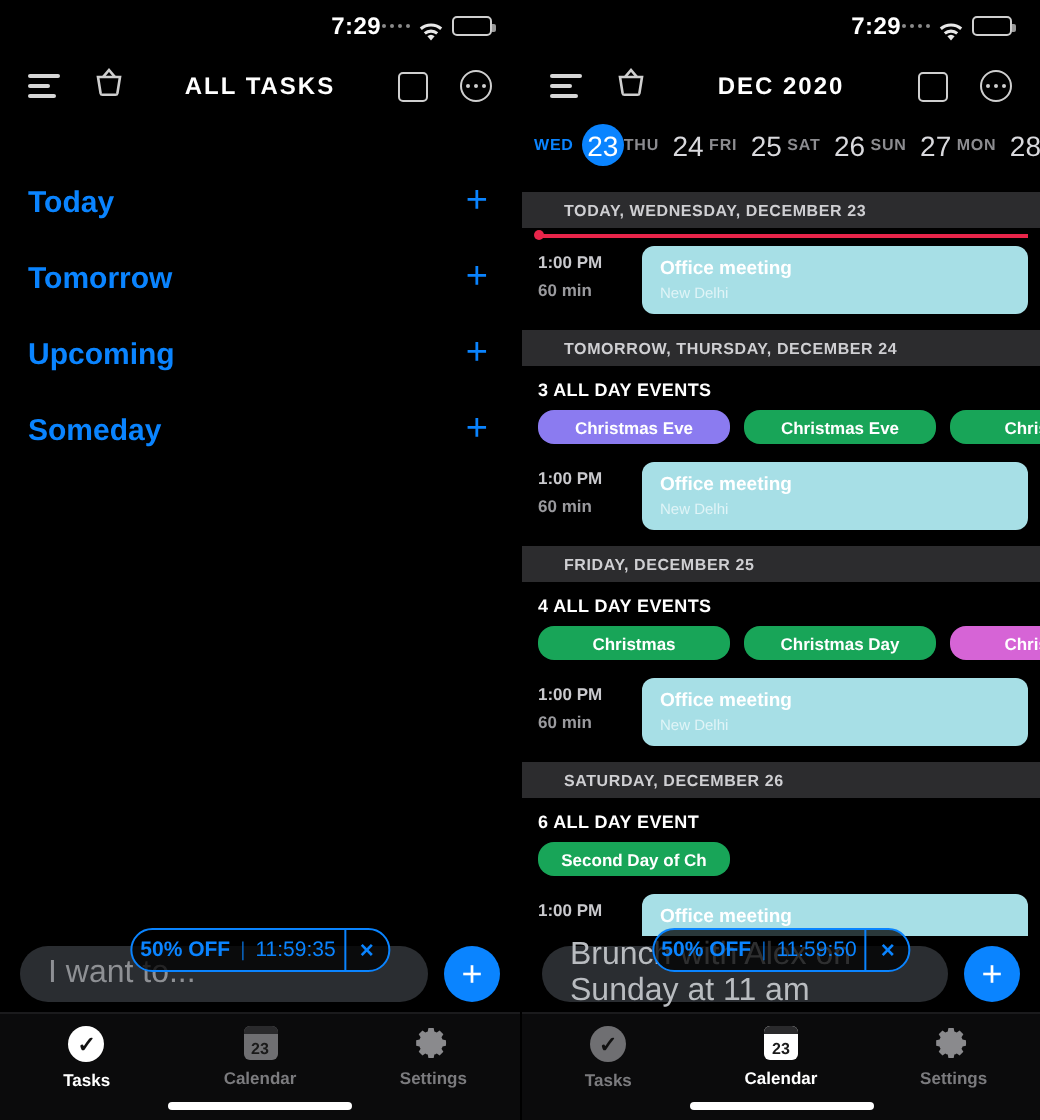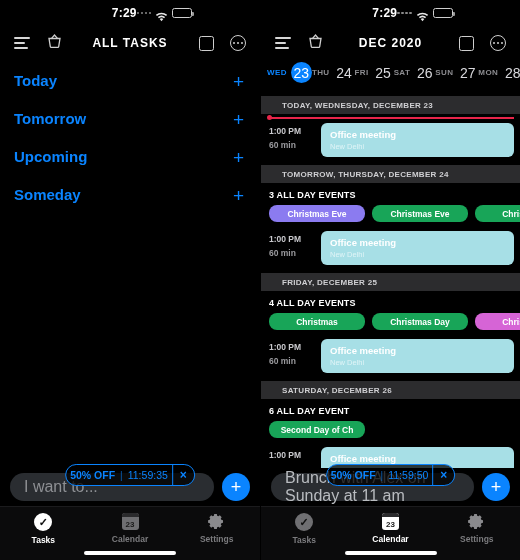--- a/index.html
+++ b/index.html
@@ -9,21 +9,21 @@
     font-family: "Liberation Sans", sans-serif;
     -webkit-font-smoothing: antialiased;
   }
   .screens { display: flex; width: 520px; height: 560px; }
   .phone { width: 260px; height: 560px; position: relative; background: #000; overflow: hidden; }
   .phone.right { border-left: 1px solid #000; }
 
   
   .statusbar {
     height: 26px; display: flex; align-items: center;
-    justify-content: center; padding: 0 14px 0 18px; margin-left: 40px;
+    justify-content: flex-end; padding: 0 14px 0 18px; margin-left: 40px;
   }
   .sb-time { color: #fff; font-size: 12px; font-weight: bold; letter-spacing: .2px; }
   .sb-right { display: flex; align-items: center; gap: 4px; }
   .sb-dots { display: flex; gap: 1.5px; align-items: center; }
   .sb-dots i { width: 2.5px; height: 2.5px; border-radius: 50%; background: #8a8a8a; display: block; }
   .wifi { width: 13px; height: 10px; position: relative; }
   .battery {
     width: 20px; height: 10px; border: 1px solid #cfcfcf; border-radius: 2.5px;
     position: relative; padding: 1px;
   }
@@ -52,21 +52,21 @@
   .sq-icon { width: 15px; height: 15px; border: 1.6px solid #cfcfcf; border-radius: 2.5px; }
   .dots-icon {
     width: 16px; height: 16px; border: 1.5px solid #cfcfcf; border-radius: 50%;
     display: flex; align-items: center; justify-content: center; gap: 1.6px;
   }
   .dots-icon i { width: 2px; height: 2px; border-radius: 50%; background: #cfcfcf; display: block; }
 
   
   .task-list { padding: 12px 16px 0 14px; }
   .task-row {
-    display: flex; align-items: flex-start; justify-content: space-between;
+    display: flex; align-items: flex-end; justify-content: space-between;
     height: 38px;
   }
   .task-name { color: #0a84ff; font-size: 15px; font-weight: bold; }
   .task-plus { color: #0a84ff; font-size: 19px; line-height: 1; font-weight: 300; }
 
   
   .promo {
     position: absolute; left: 50%; transform: translateX(-50%);
     bottom: 74px; display: flex; align-items: stretch;
     border: 1.4px solid #0a84ff; border-radius: 14px; height: 22px;

